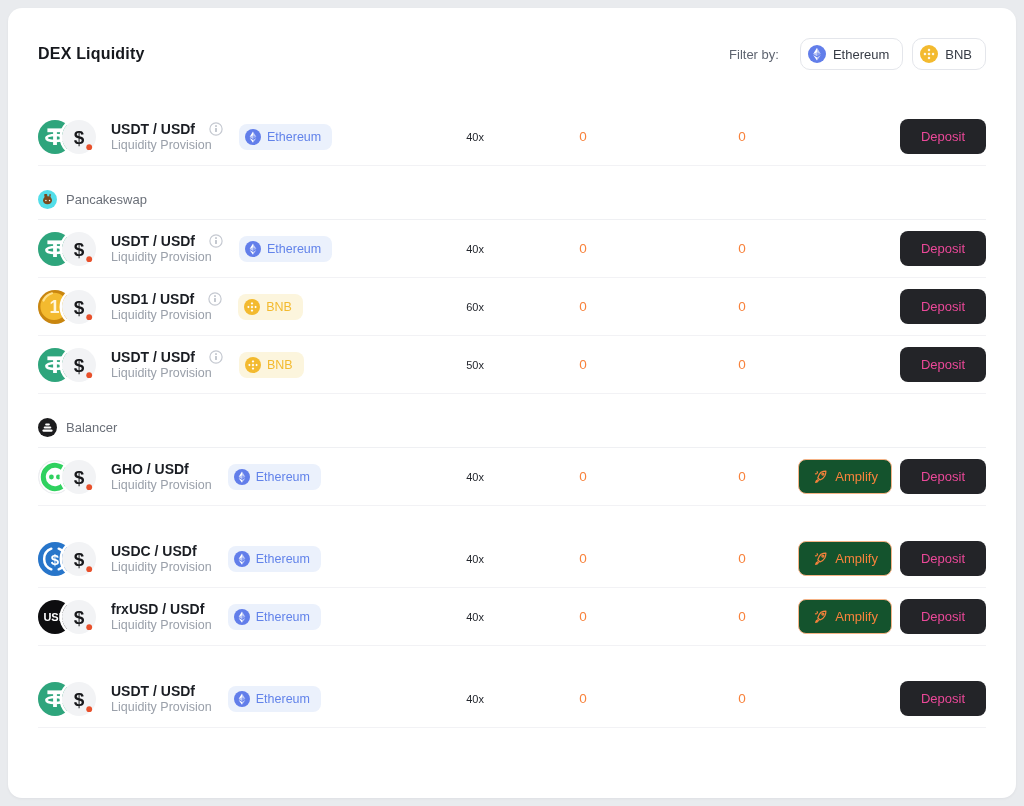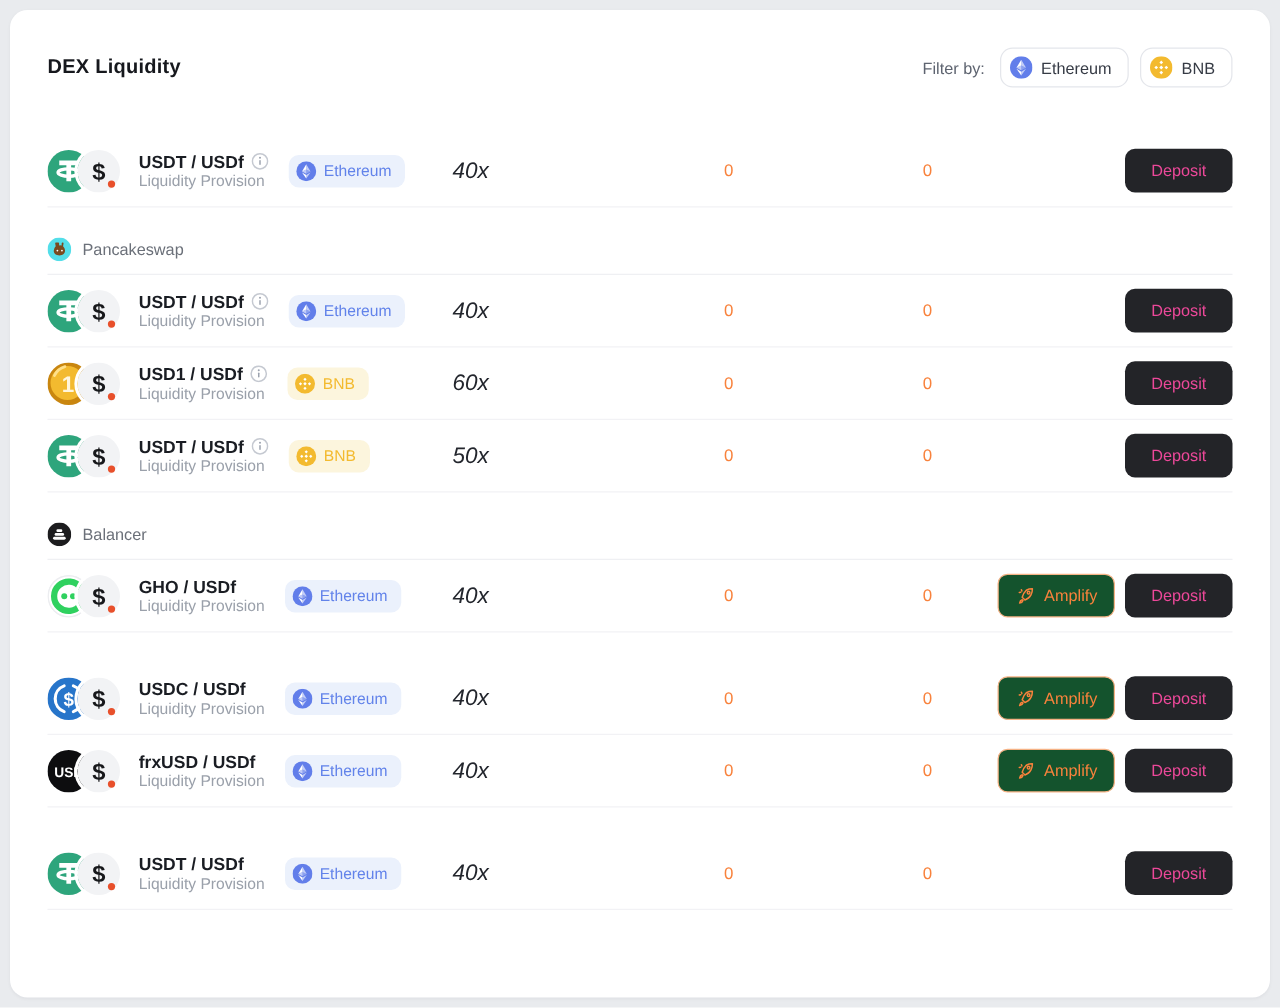--- a/index.html
+++ b/index.html
@@ -10,50 +10,50 @@
     position:relative;
   }
   .card{
     position:absolute;left:8px;top:8px;width:1008px;height:790px;
     background:#ffffff;border-radius:14px;box-sizing:border-box;
     padding:30px;overflow:hidden;box-shadow:0 1px 3px rgba(20,24,40,.05);
   }
   .topbar{display:flex;justify-content:space-between;align-items:center;margin-bottom:38px;}
   .title{font-size:16px;font-weight:bold;color:#16181D;letter-spacing:.2px;}
   .filterbar{display:flex;align-items:center;gap:9px;}
-  .filter-label{font-size:13px;color:#5E6470;margin-right:3px;}
+  .filter-label{font-size:13px;color:#5E6470;margin-right:12px;}
   .chip{display:inline-flex;align-items:center;gap:7px;padding:6px 13px 6px 7px;
     border:1px solid #E4E6EB;border-radius:10px;background:#fff;font-size:13px;color:#363B45;cursor:pointer;}
   .chip .cicon{width:18px;height:18px;display:block;}
   .cicon svg,.sec-icon svg,.coin svg,.mini svg,.info svg,.rocket svg{display:block;width:100%;height:100%;}
 
   .grid{display:grid;grid-template-columns:minmax(0,1fr) 122px 198px 120px 184px;align-items:center;}
   .section{margin-top:24px;}
   .section:first-of-type{margin-top:0;}
   .section-head{padding-bottom:10px;border-bottom:1px solid #EFF0F3;}
   .sec-name-cell{display:flex;align-items:center;gap:9px;}
   .sec-icon{width:19px;height:19px;}
   .sec-name{font-size:13px;color:#6B7079;}
   .col-label{font-size:12.5px;color:#757A84;text-align:center;}
 
   .row{padding:11px 0;border-bottom:1px solid #F2F2F5;}
   .pair-cell{display:flex;align-items:center;}
   .coins{display:flex;align-items:center;margin-right:15px;}
   .coin{width:34px;height:34px;border-radius:50%;}
   .coin.ring{box-shadow:0 0 0 1px #EEEFF2 inset;}
   .coin + .coin{margin-left:-10px;box-shadow:0 0 0 2.5px #fff;}
-  .pair-name{font-size:14px;font-weight:bold;color:#1A1D23;display:flex;align-items:center;gap:6px;}
+  .pair-name{font-size:14px;font-weight:bold;color:#1A1D23;display:flex;align-items:center;gap:14px;}
   .pair-sub{font-size:12.5px;color:#9AA0AA;margin-top:1px;}
   .info{width:14px;height:14px;cursor:pointer;}
   .chain-badge{display:inline-flex;align-items:center;gap:6px;padding:5px 11px 5px 6px;
     border-radius:8px;font-size:12.5px;margin-left:16px;}
   .chain-ethereum{background:#EBF1FC;color:#6283EA;}
   .chain-bnb{background:#FCF5DD;color:#F3BA2F;}
   .mini{width:16px;height:16px;}
-  .val-rewards{text-align:left;font-size:18px;color:#23262D;font-style:italic;}
+  .val-rewards{text-align:right;font-size:11px;color:#23262D;}
   .val-orange{text-align:center;font-size:13.5px;color:#F8823C;}
   .actions{display:flex;justify-content:flex-end;align-items:center;gap:8px;}
   .btn-deposit{background:#232428;color:#ec4899;font-size:13px;border:none;border-radius:8px;
     padding:0 21px;height:35px;cursor:pointer;font-family:inherit;}
   .btn-amplify{background:#14532d;color:#F8823C;font-size:13px;border:1px solid #F5B285;border-radius:8px;
     padding:0 13px;height:35px;display:inline-flex;align-items:center;gap:7px;cursor:pointer;font-family:inherit;}
   .rocket{width:16px;height:16px;}
 </style>
 </head>
 <body>

